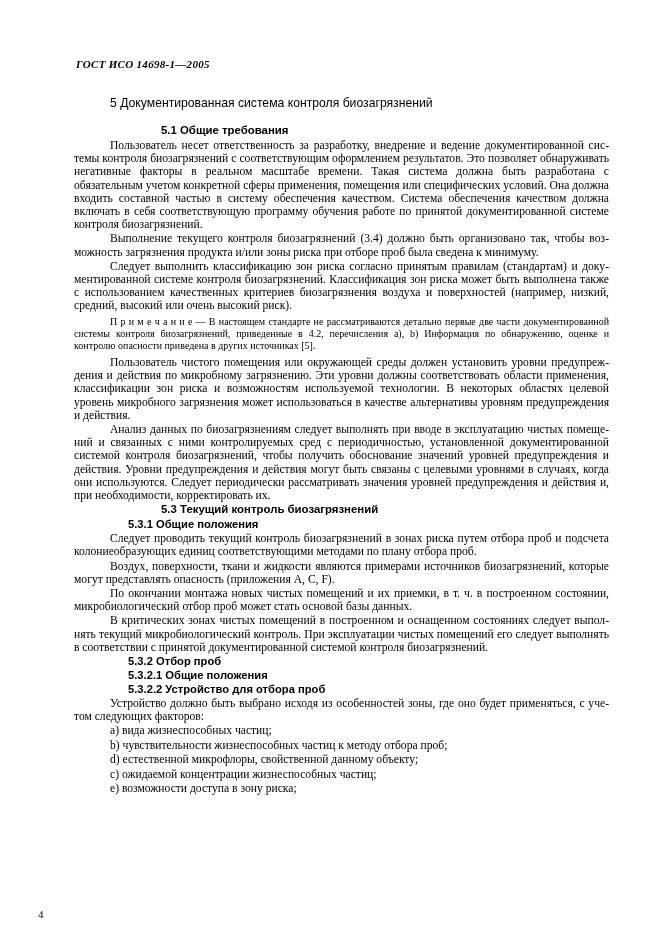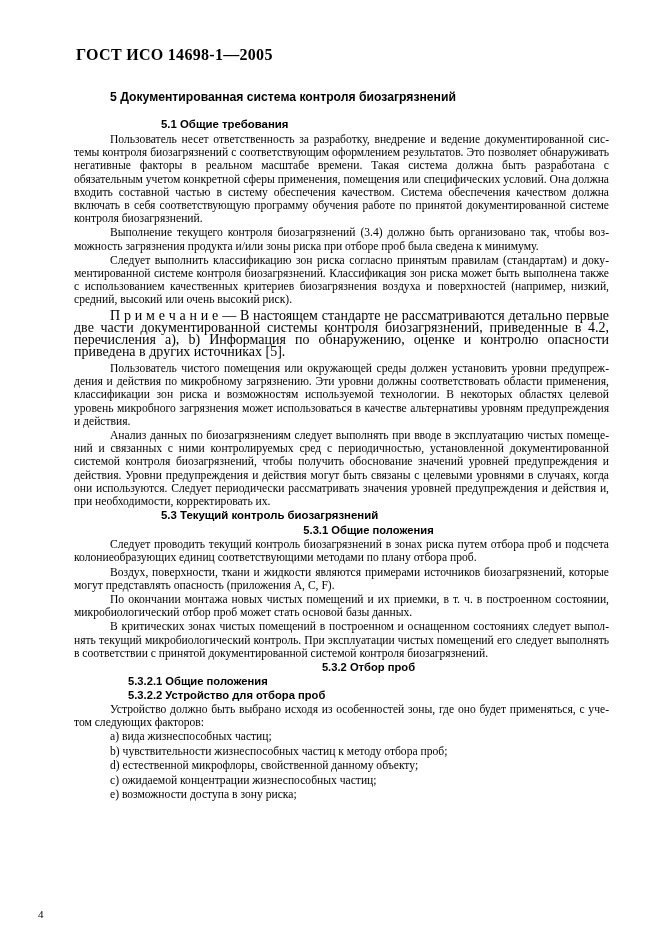--- a/index.html
+++ b/index.html
@@ -18,60 +18,60 @@
   .page {
     position: relative;
     width: 661px;
     height: 936px;
     box-sizing: border-box;
     padding: 46px 52px 0 74px;
   }
   .header {
     font-family: "Liberation Serif", serif;
     font-weight: bold;
-    font-size: 16px;
+    font-size: 11px;
     letter-spacing: 0.3px;
-    margin: 0 0 26px 2px;
+    margin: 12px 0 26px 2px;
+    font-style: italic;
   }
   .h1 {
     font-family: "Liberation Sans", sans-serif;
-    font-weight: bold;
+    font-weight: normal;
     font-size: 12.2px;
     margin: 8px 0 14px 36px;
   }
   .h2 {
     font-family: "Liberation Sans", sans-serif;
     font-weight: bold;
     font-size: 11.4px;
     margin: 0 0 3px 54px;
     padding-left: 33px;
   }
   .h3 {
     font-family: "Liberation Sans", sans-serif;
     font-weight: bold;
     font-size: 11.2px;
     margin: 0 0 2px 54px;
-    text-align: center;
   }
   .h4 {
     font-family: "Liberation Sans", sans-serif;
     font-weight: bold;
     font-size: 11.2px;
     margin: 0 0 2px 54px;
   }
   p {
     margin: 0 0 1px 0;
     font-size: 11.6px;
     line-height: 13.2px;
     text-align: justify;
     text-indent: 36px;
     hyphens: manual;
   }
   p.note {
-    font-size: 14px;
+    font-size: 10px;
     line-height: 12.1px;
     margin: 3px 0 4px 0;
     text-indent: 36px;
     text-align: justify;
   }
   .listitem {
     font-size: 11.6px;
     line-height: 13.4px;
     margin: 0 0 1px 0;
     text-indent: 36px;

